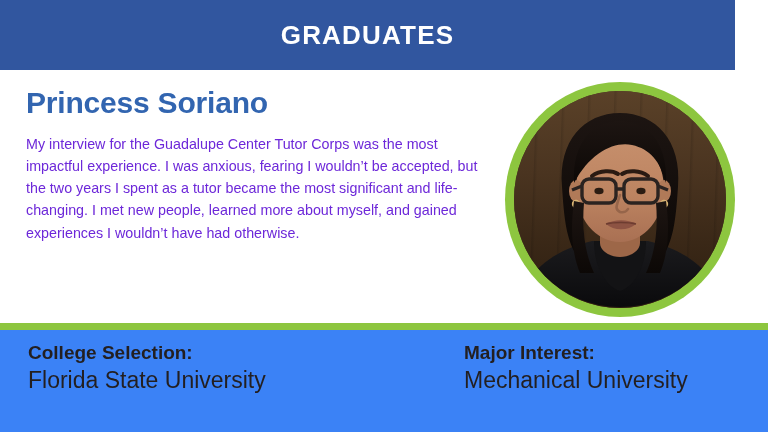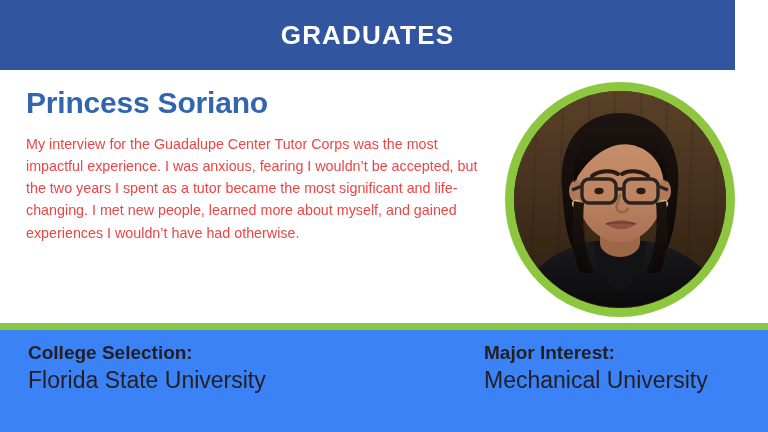--- a/index.html
+++ b/index.html
@@ -62,21 +62,21 @@
     color: #3265b0;
     font-size: 30px;
     font-weight: bold;
     line-height: 1.15;
     margin: 0 0 12px 0;
     letter-spacing: -0.2px;
     font-family: "Liberation Sans", sans-serif;
   }
 
   .quote {
-    color: #ef4444;
+    color: #6d28d9;
     font-size: 14.3px;
     line-height: 1.56;
     margin: 0;
     font-family: "Liberation Sans", sans-serif;
   }
 
   
   .portrait-wrap {
     position: absolute;
     left: 505px;
@@ -135,21 +135,21 @@
     top: 330px;
     width: 768px;
     height: 102px;
     background: #3b82f6;
   }
   .footer-col {
     position: absolute;
     top: 10px;
   }
   .footer-col.left  { left: 28px; }
-  .footer-col.right { left: 484px; }
+  .footer-col.right { left: 464px; }
 
   .footer-label {
     color: #231f20;
     font-size: 19px;
     font-weight: bold;
     line-height: 1.32;
     margin: 0;
     font-family: "Liberation Sans", sans-serif;
   }
   .footer-value {

